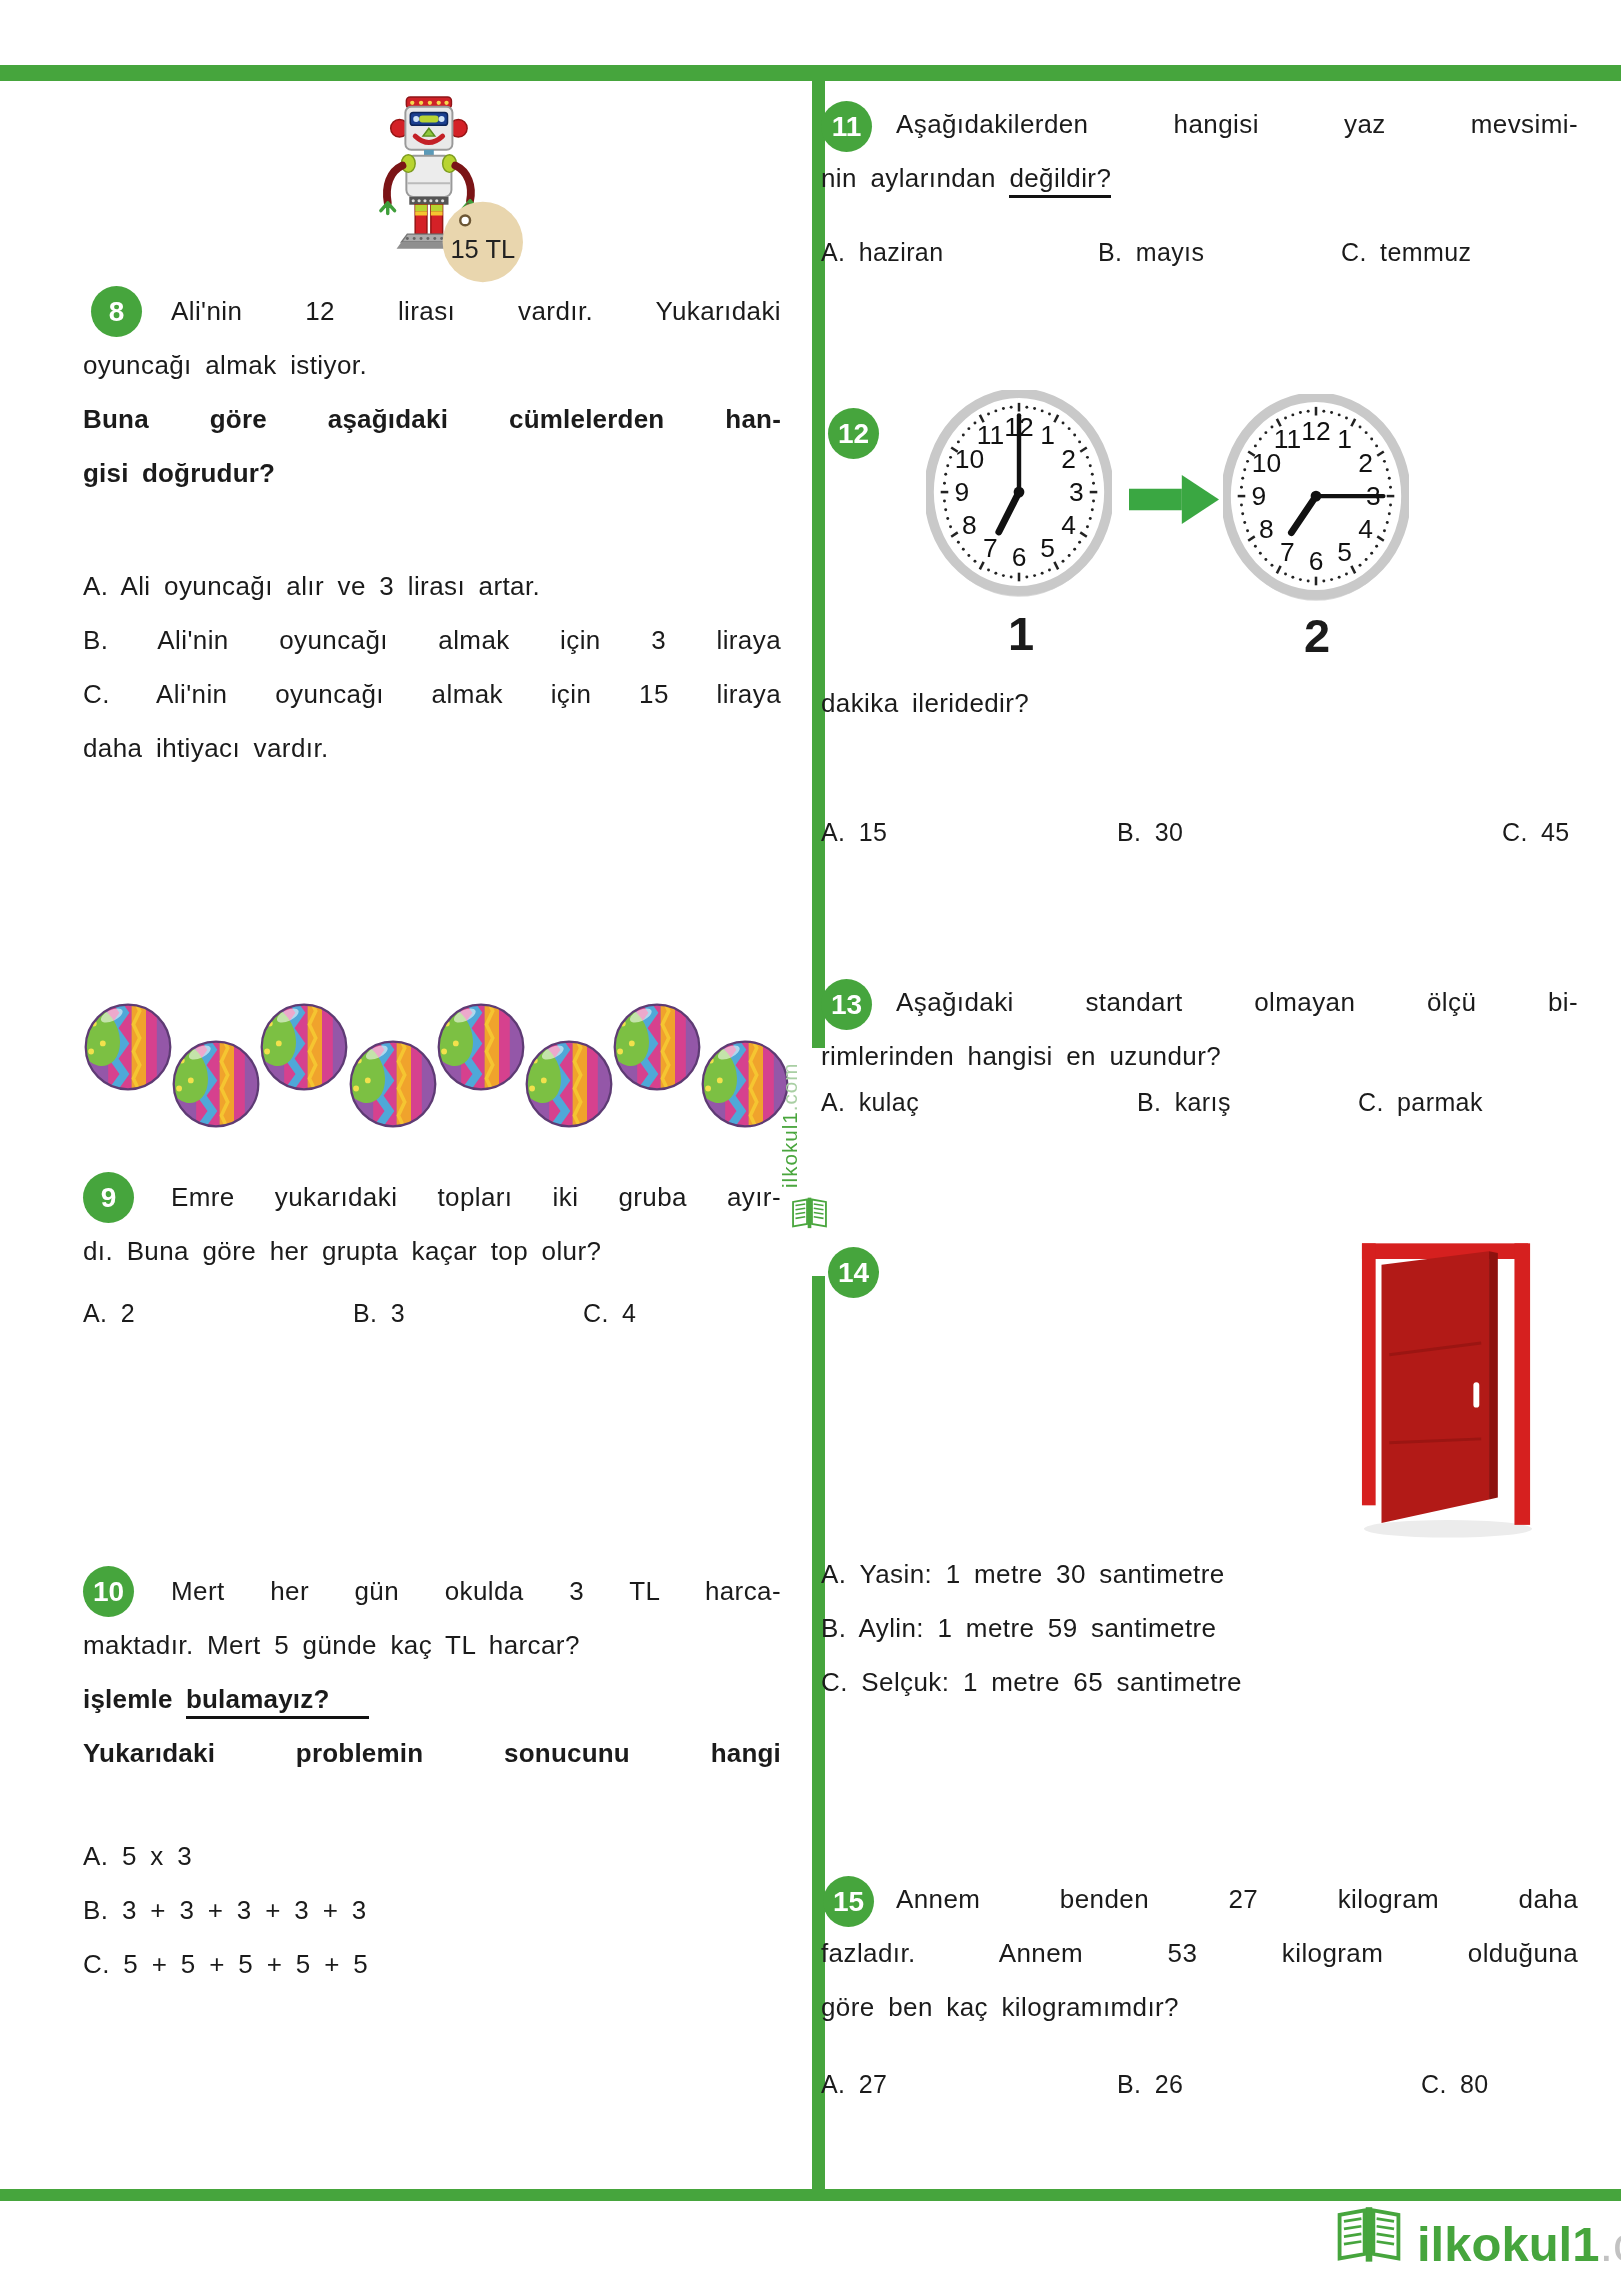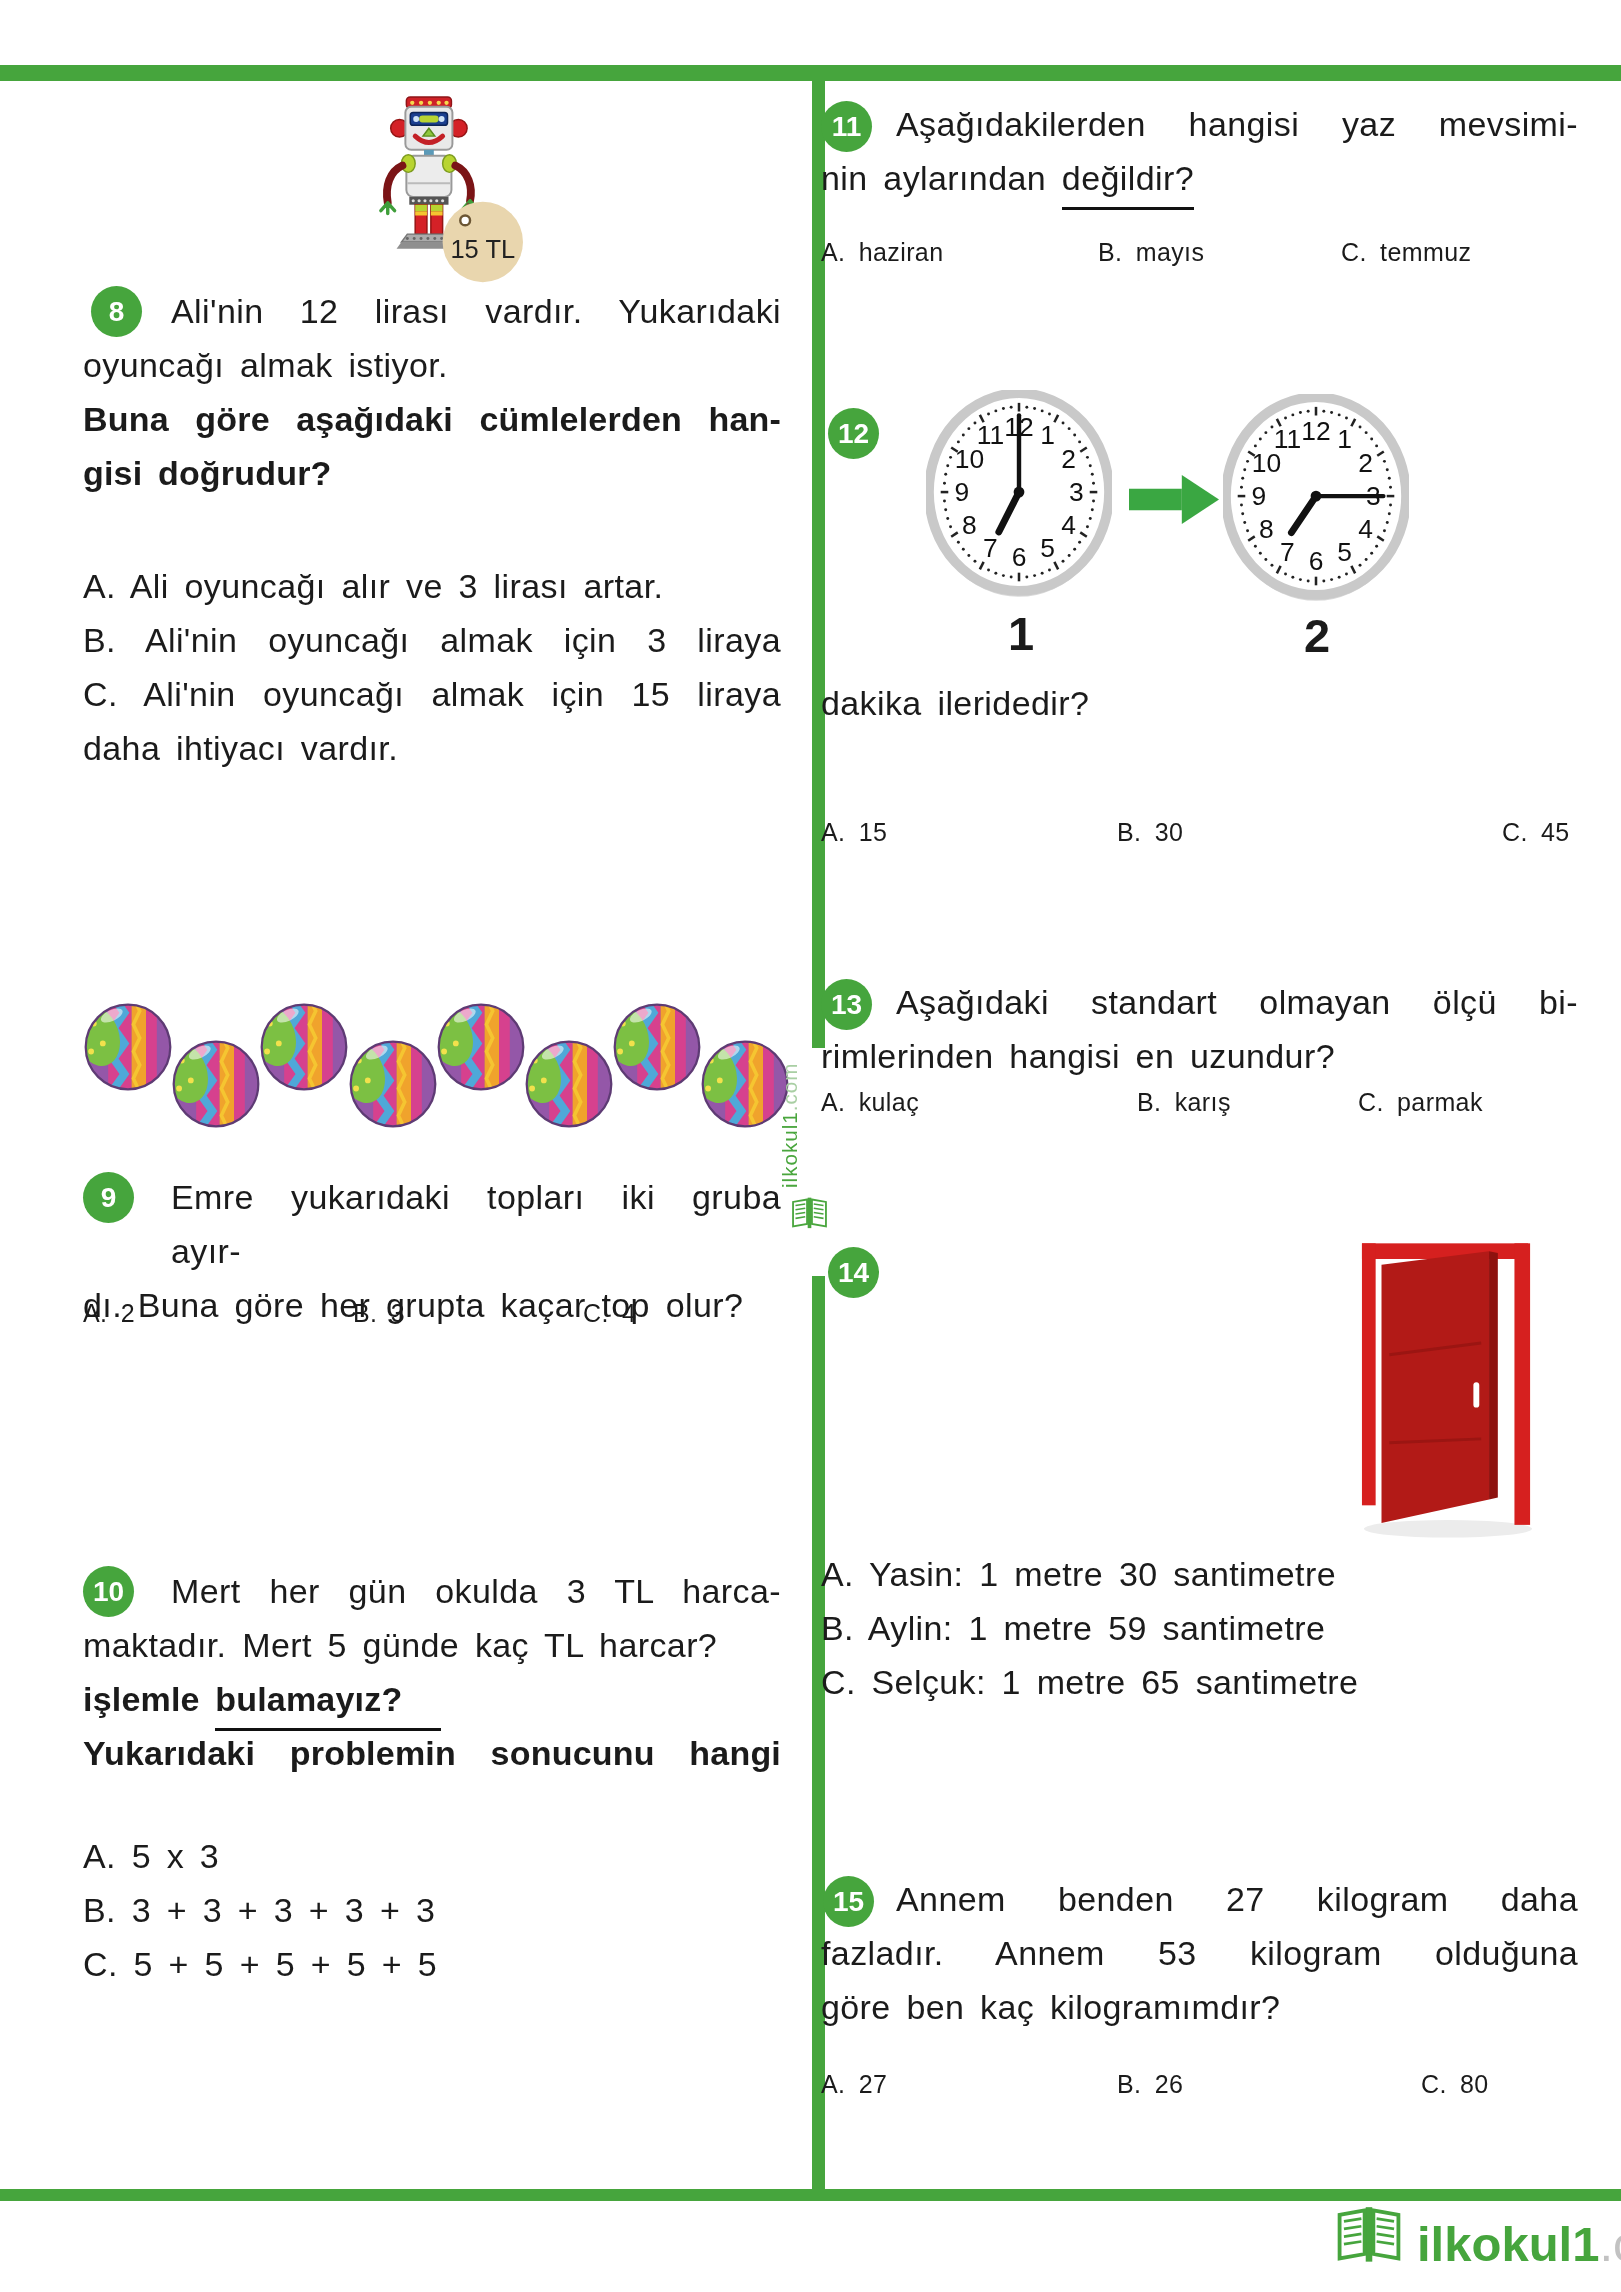--- a/index.html
+++ b/index.html
@@ -2,27 +2,27 @@
 <html><head>
 <meta charset="utf-8">
 <style>
   html,body{margin:0;padding:0;background:#fff;}
   .page{position:relative;width:1621px;height:2293px;background:#ffffff;overflow:hidden;
         font-family:"Liberation Sans",sans-serif;color:#1b1b1b;}
   .bar{position:absolute;left:0;width:1621px;height:15.7px;background:#46a53d;}
   .divider{position:absolute;left:812px;width:12.7px;background:#46a53d;}
   .badge{position:absolute;width:51px;height:51px;border-radius:50%;background:#46a53d;color:#fff;
          display:flex;align-items:center;justify-content:center;font-size:28px;font-weight:700;}
-  .block{position:absolute;font-size:34px;line-height:54px;letter-spacing:0.4px;word-spacing:5.9px;}
+  .block{position:absolute;font-size:26px;line-height:54px;letter-spacing:0.4px;word-spacing:5.9px;}
   .line{white-space:nowrap;}
   .j{white-space:normal;text-align:justify;text-align-last:justify;}
   .first{padding-left:88px;}
   .firstR{padding-left:75px;}
   .b{font-weight:700;letter-spacing:0.2px;}
-  .u{border-bottom:3.9px solid #111;padding-bottom:10px;}
+  .u{border-bottom:3.9px solid #111;padding-bottom:2px;}
   .gap{height:59px;}
   .opt{position:absolute;font-size:25px;letter-spacing:0.4px;word-spacing:5.9px;white-space:nowrap;}
   .clock{position:absolute;width:186px;height:212px;}
   .clockLabel{position:absolute;font-size:47px;font-weight:700;}
   .wm{position:absolute;left:778px;top:1051px;height:137px;writing-mode:vertical-rl;
       transform:rotate(180deg);font-size:20.6px;letter-spacing:1px;color:#4aa63e;}
   .wm .dim{color:#a9cfa4;}
   .logoText{position:absolute;left:1417px;top:2217px;font-size:49px;line-height:55px;font-weight:700;color:#46a53d;}
   .logoText .dim{color:#c2c2c2;font-weight:400;}
   svg{display:block;}

